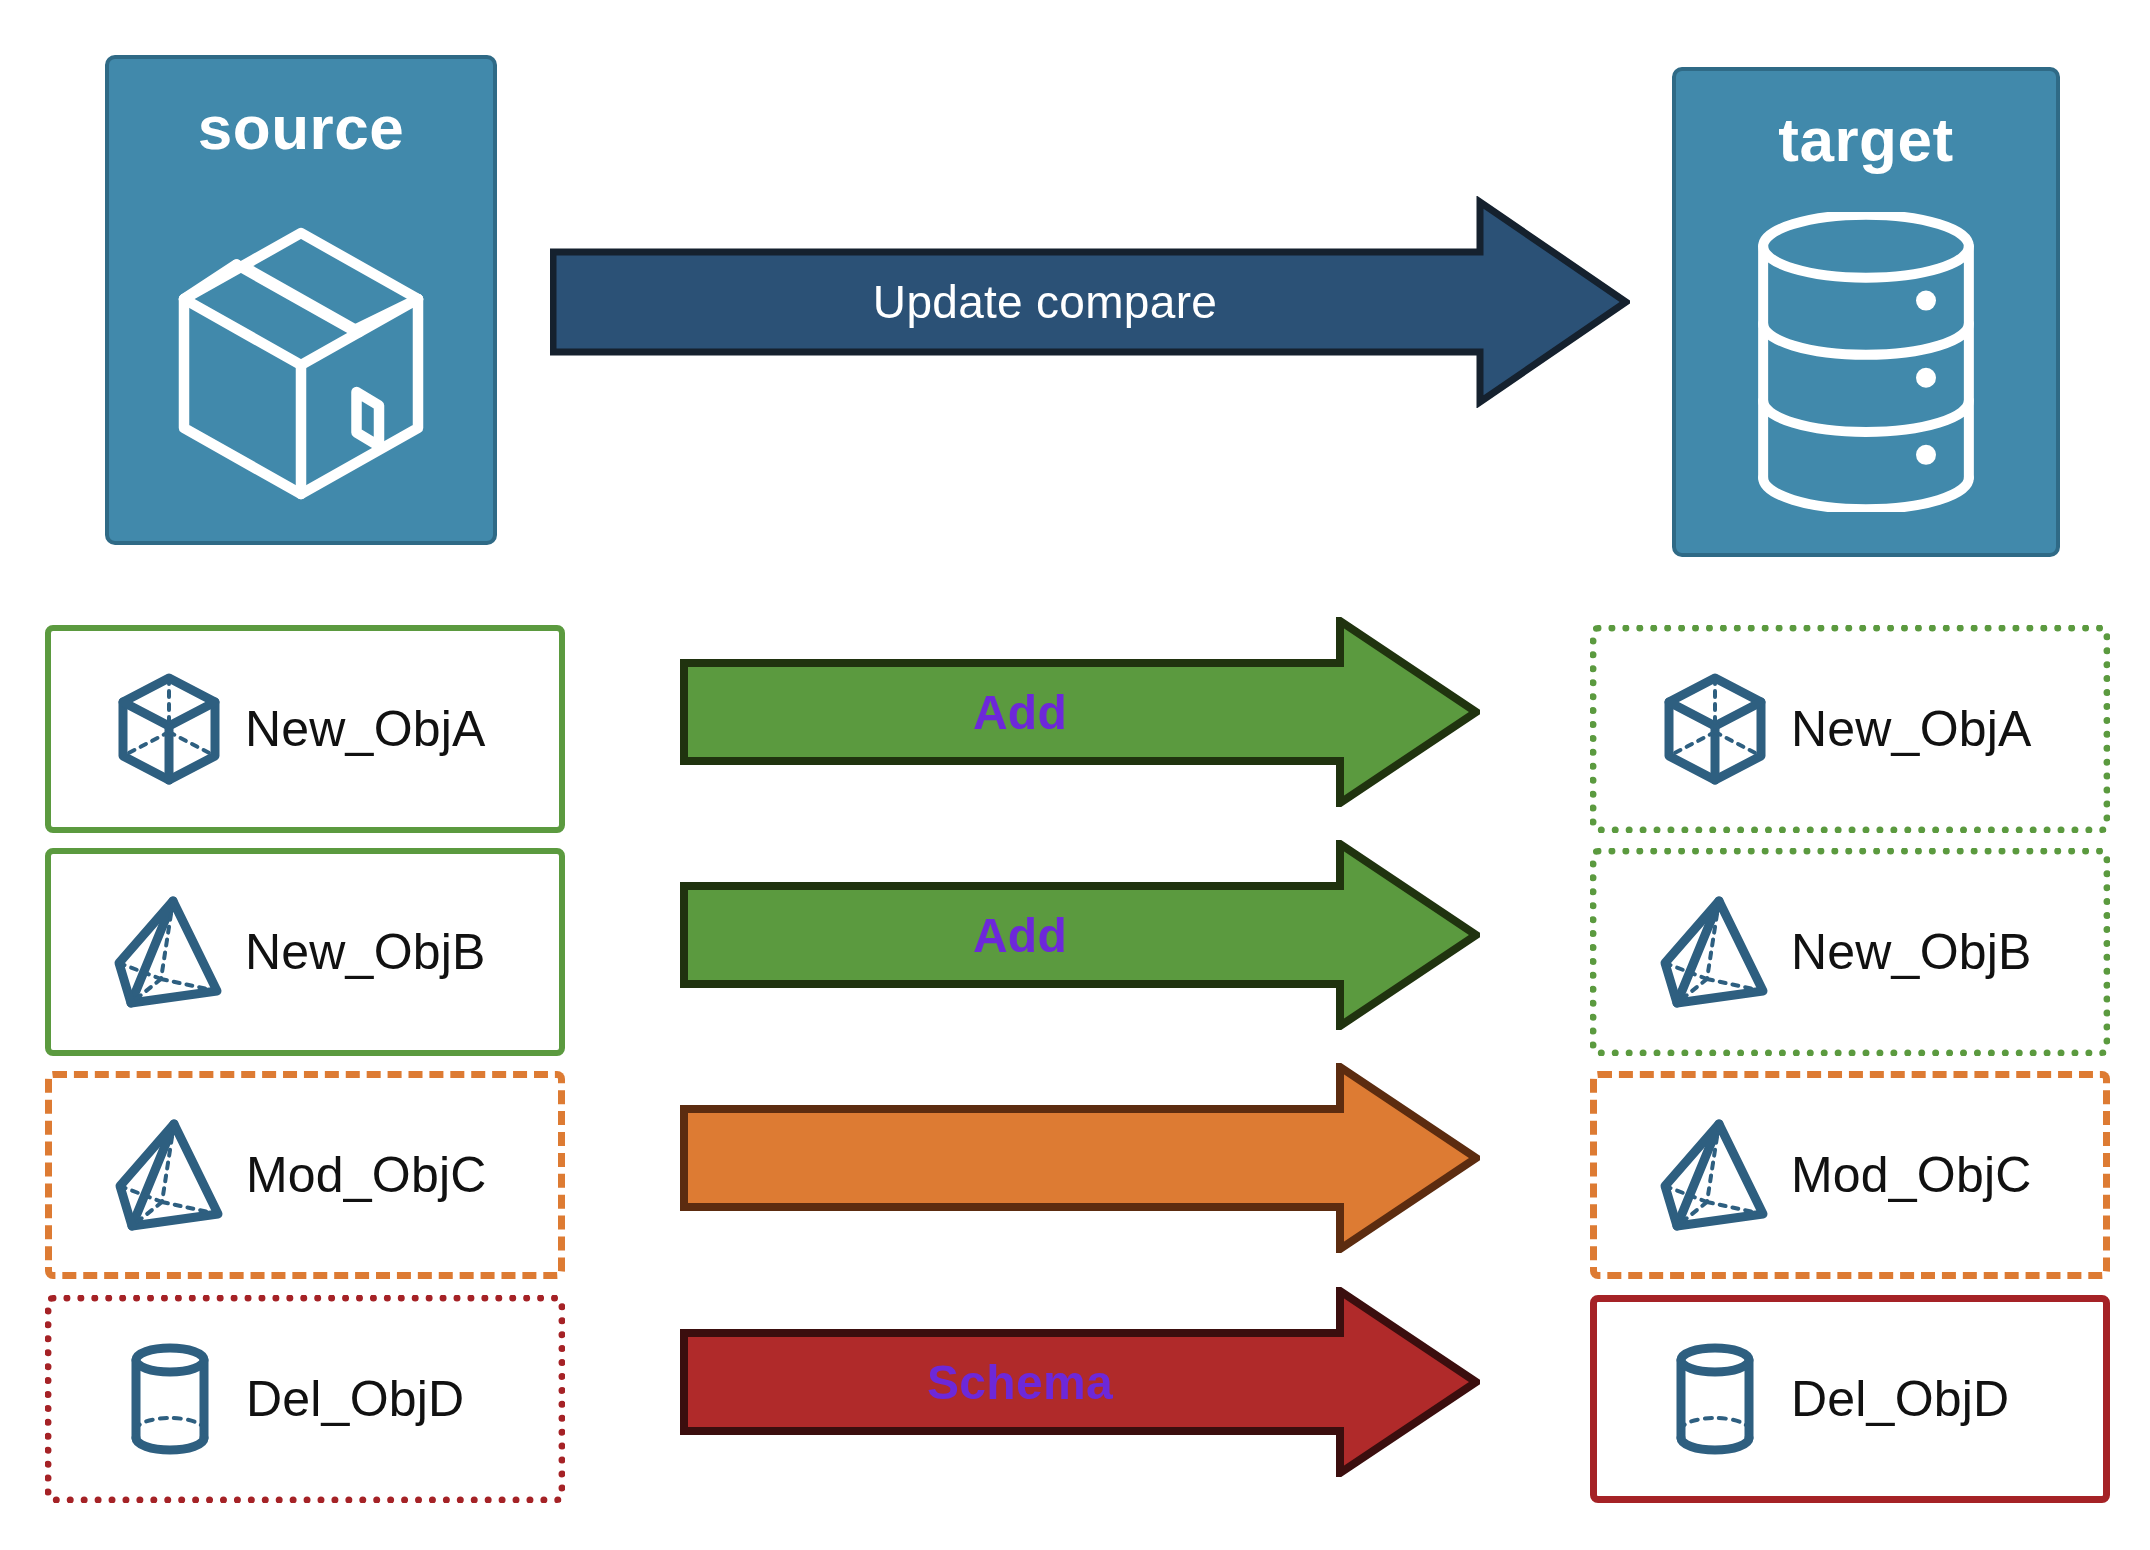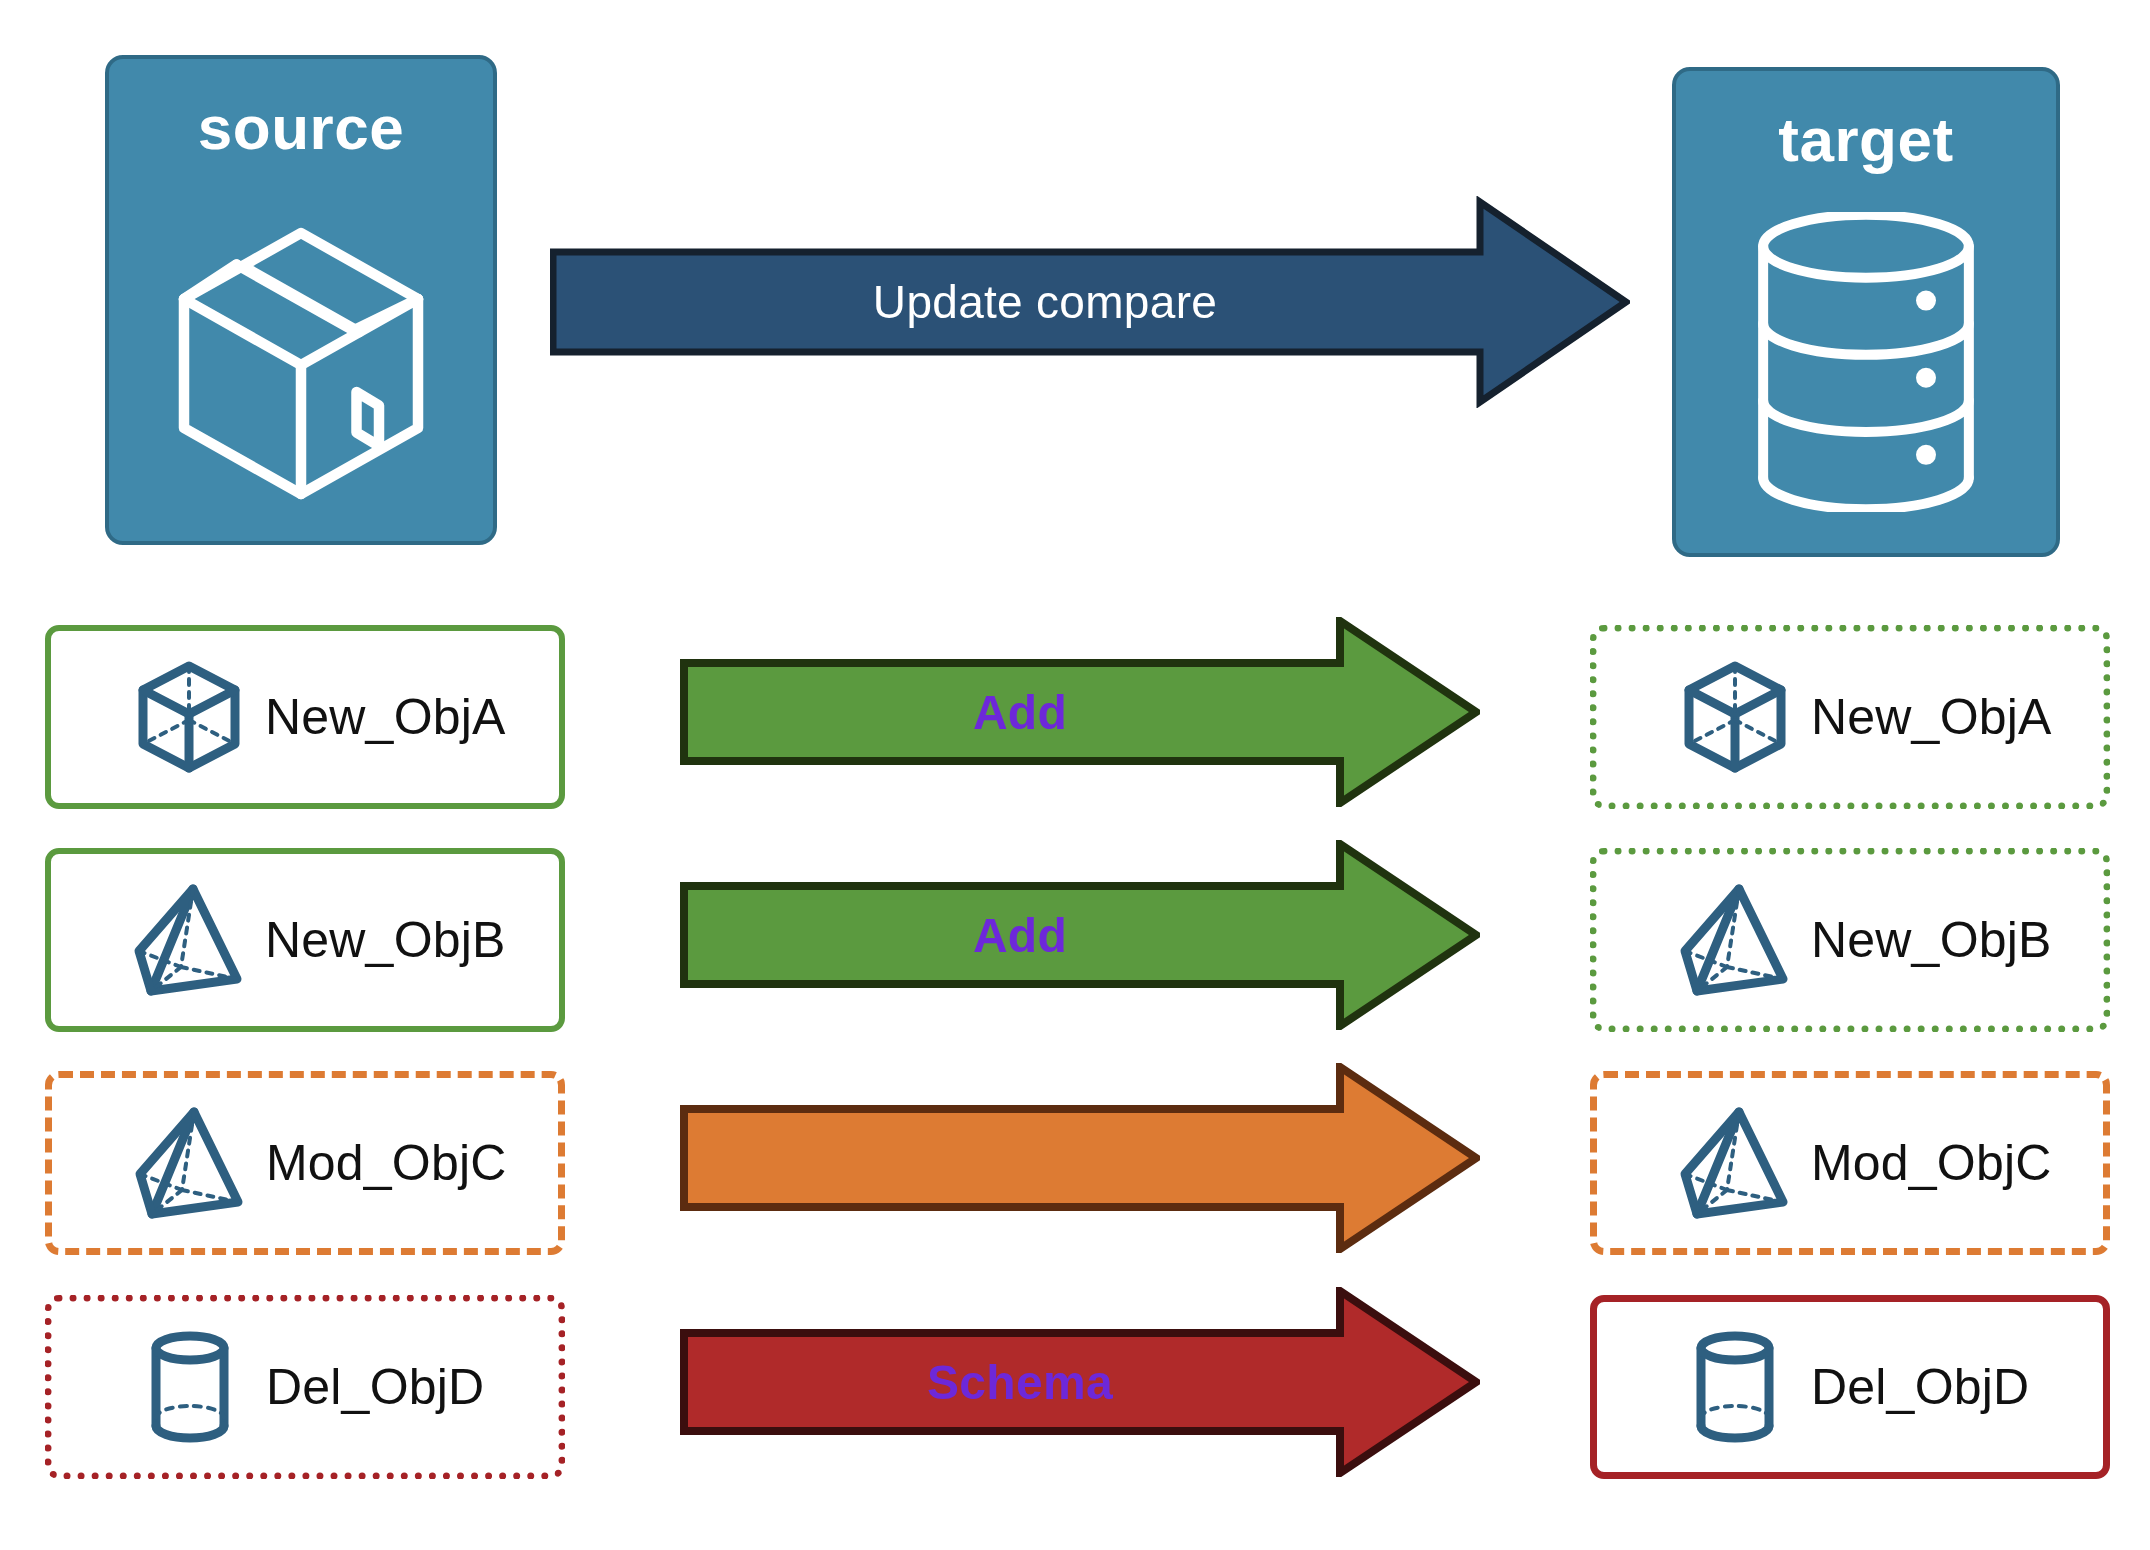--- a/index.html
+++ b/index.html
@@ -6,21 +6,21 @@
   body{width:2150px;height:1550px;position:relative;overflow:hidden;
        font-family:"Liberation Sans","DejaVu Sans",sans-serif;}
 
   .stage{position:absolute;left:0;top:0;width:2150px;height:1550px;}
 
   
   .endpoint{
     position:absolute;
     background:#4189ab;
     border:4px solid #2f6a86;
-    border-radius:18px;
+    border-radius:10px;
     box-sizing:border-box;
     display:flex;flex-direction:column;align-items:center;
   }
   .endpoint-title{
     color:#ffffff;font-weight:bold;font-size:62px;letter-spacing:0.5px;
     margin-top:38px;line-height:1;
   }
   .endpoint-icon{flex:1;display:flex;align-items:center;justify-content:center;width:100%;}
 
   #source-card{left:105px;top:55px;width:392px;height:490px;}
@@ -36,23 +36,23 @@
   }
 
   
   .row{position:absolute;left:0;width:2150px;height:190px;}
   #row-0{top:617px;}
   #row-1{top:840px;}
   #row-2{top:1063px;}
   #row-3{top:1287px;}
 
   .obj-card{
-    position:absolute;top:8px;height:184px;
-    background:#ffffff;border-radius:14px;box-sizing:border-box;
-    display:flex;align-items:center;padding-left:20px;
+    position:absolute;top:8px;height:208px;
+    background:#ffffff;border-radius:8px;box-sizing:border-box;
+    display:flex;align-items:center;
   }
   .obj-card.left{left:45px;width:520px;}
   .obj-card.right{left:1590px;width:520px;}
 
   .bd-solid-green{border:6px solid #5b9a3f;}
   .bd-dot-green{border:7px dotted #5b9a3f;}
   .bd-dash-orange{border:7px dashed #dd7b33;}
   .bd-dot-red{border:7px dotted #a52226;}
   .bd-solid-red{border:7px solid #a52226;}
 

